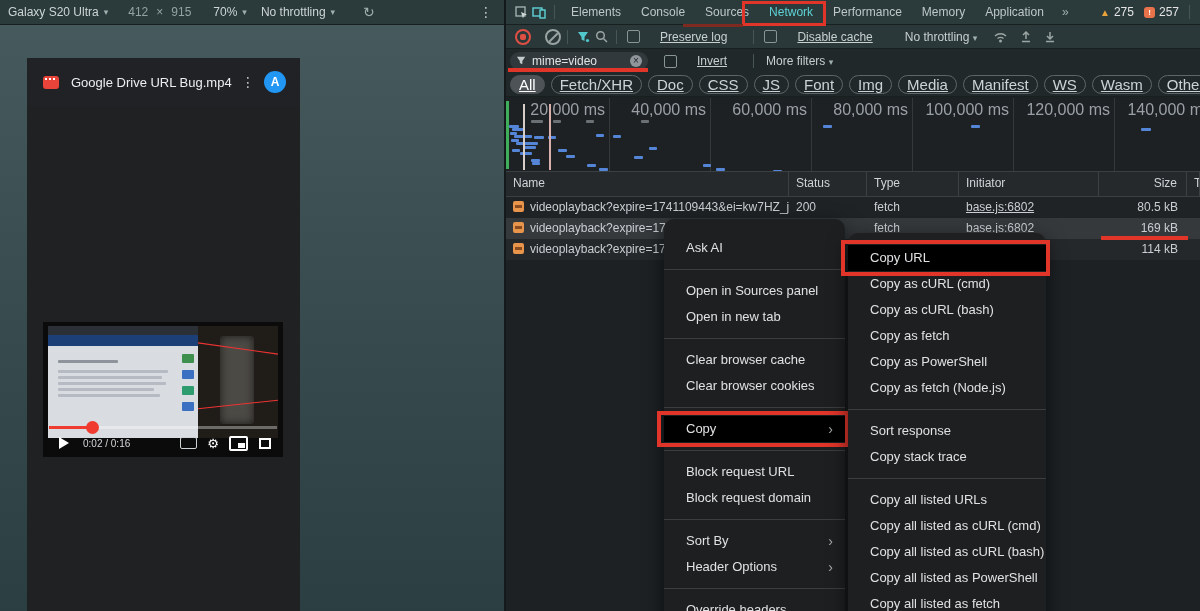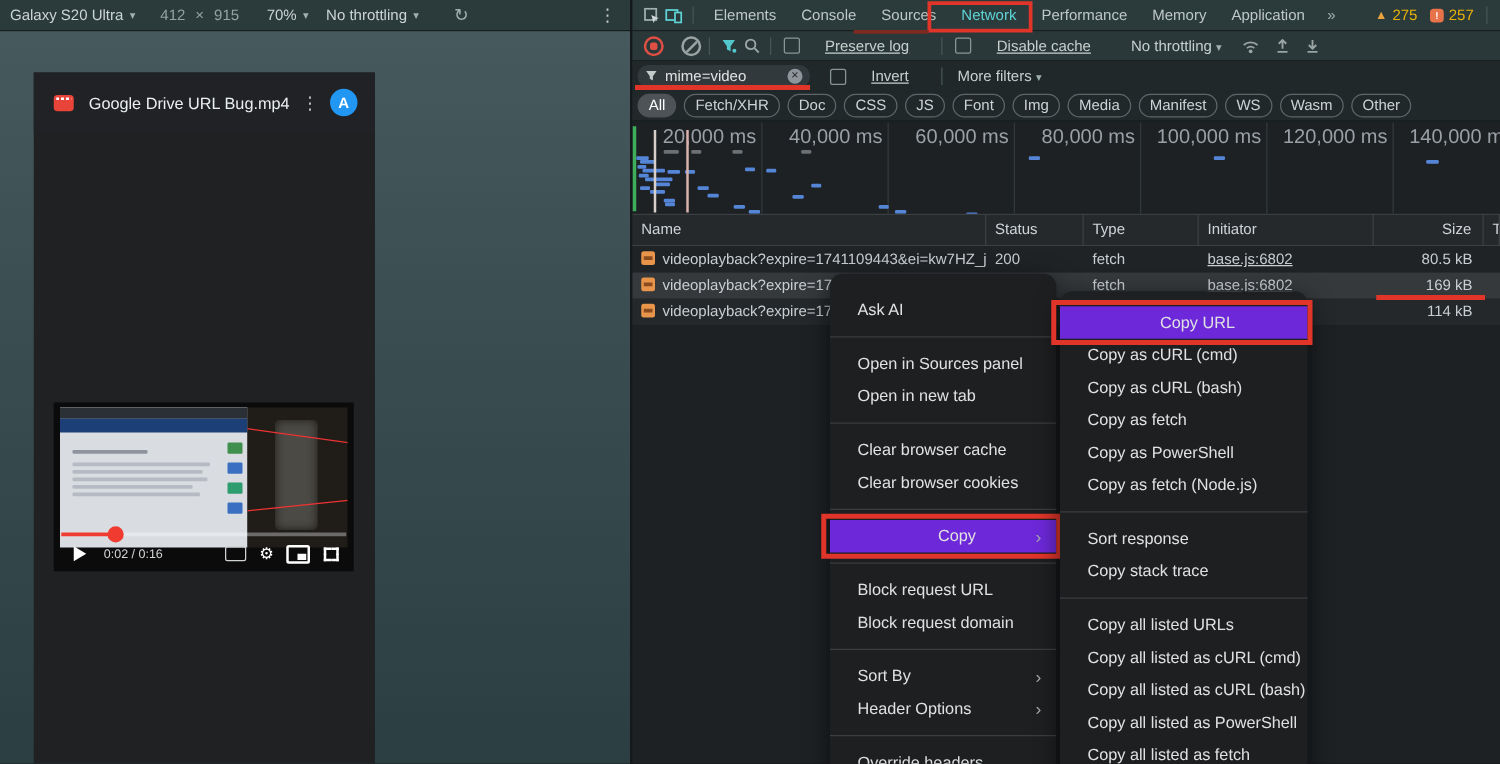--- a/index.html
+++ b/index.html
@@ -66,42 +66,42 @@
   .tb-icon{width:18px;text-align:center;color:#9fb0ae;flex:0 0 auto;}
   .tb-icon svg{display:block;margin:0 auto;}
   .tb-sep{width:1px;height:14px;background:#455655;margin:0 6px;}
   .tab{padding:0 10px;line-height:24px;white-space:nowrap;}
   .tab.active{color:#5ed3d6;}
   .chev-more{padding:0 8px;color:#9fb0ae;font-size:12px;}
   .badge-wrap{display:flex;align-items:center;gap:4px;margin-left:auto;padding-right:4px;}
   .warn-tri{color:#e8a33d;font-size:10px;}
   .err-ico{width:11px;height:11px;border-radius:3px;background:#e8734a;color:#fff;font-size:8px;
     font-weight:bold;display:flex;align-items:center;justify-content:center;}
-  .badge-num{color:#eab308;font-size:12px;}
+  .badge-num{color:#e5e5e5;font-size:12px;}
 
   .net-toolbar{position:absolute;left:0;top:25px;width:100%;height:23px;background:#2b383a;
     border-bottom:1px solid #17201f;display:flex;align-items:center;color:#c6d0cf;font-size:12px;}
   .rec-btn{width:12px;height:12px;border:2px solid #df4f43;border-radius:50%;margin-left:9px;position:relative;}
   .rec-btn::after{content:"";position:absolute;left:3px;top:3px;width:6px;height:6px;background:#df4f43;border-radius:2px;}
   .clear-btn{width:12px;height:12px;border:2px solid #98a3a2;border-radius:50%;margin-left:14px;position:relative;overflow:hidden;}
   .clear-btn::after{content:"";position:absolute;left:-2px;top:5px;width:18px;height:2px;background:#98a3a2;transform:rotate(-45deg);}
   .cb{width:11px;height:11px;border:1px solid #8a9695;border-radius:2px;background:transparent;}
   .lab{margin:0 20px;text-decoration:underline;}
 
   .filter-row{position:absolute;left:0;top:49px;width:100%;height:24px;background:#20282a;
     display:flex;align-items:center;color:#c6d0cf;font-size:12px;}
   .filter-pill{display:flex;align-items:center;height:18px;background:#32393c;border-radius:10px;
     margin-left:4px;padding:0 6px;width:126px;}
   .filter-pill .fval{color:#dfe3e3;flex:1;margin-left:5px;}
   .pill-x{width:12px;height:12px;border-radius:50%;background:#8f969b;color:#22272a;font-size:10px;
     line-height:12px;text-align:center;}
   .chips-row{position:absolute;left:0;top:73px;width:100%;height:24px;background:#20282a;
     border-bottom:1px solid #17201f;display:flex;align-items:center;gap:6px;padding-left:4px;box-sizing:border-box;}
   .chip{height:17px;line-height:17px;padding:0 8px;border-radius:10px;border:1px solid #5f6669;
-    color:#ccd3d6;font-size:12px;white-space:nowrap;}
+    color:#ccd3d6;font-size:15px;white-space:nowrap;text-decoration:underline;}
   .chip.selected{background:#4d5357;border-color:#4d5357;color:#fff;}
 
   .timeline{position:absolute;left:0;top:98px;width:100%;height:73px;background:#1d2124;
     border-bottom:1px solid #3a3f42;overflow:hidden;}
   .grid-v{position:absolute;top:0;width:1px;height:73px;background:#33383b;}
   .t-label{position:absolute;top:3px;width:92px;text-align:right;color:#9aa0a6;font-size:16px;}
   .bar{position:absolute;height:3px;background:#5585d6;border-radius:1px;}
   .bar.gray{background:#6b7075;}
   .green-sliver{position:absolute;left:0;top:3px;width:3px;height:68px;background:#3fae5a;}
   .evt-line{position:absolute;top:6px;width:2px;height:66px;}
@@ -121,21 +121,21 @@
   .init-link{text-decoration:underline;}
   .rcell.c4{padding-right:9px;}
 
   
   .menu{position:absolute;background:#1e1f20;border-radius:10px;box-shadow:0 6px 20px rgba(0,0,0,.6);
     padding-top:16px;color:#dfe1e2;font-size:13px;z-index:5;}
   .main-menu{left:664px;top:219px;width:181px;height:430px;}
   .sub-menu{left:848px;top:233px;width:198px;height:420px;padding-top:12px;}
   .mi{height:26px;line-height:26px;padding-left:22px;position:relative;white-space:nowrap;}
   .mi .arr{position:absolute;right:12px;color:#a8abad;font-size:14px;}
-  .mi.hl{background:#6d28d9;text-align:center;}
+  .mi.hl{background:#000000;}
   .msep{height:1px;background:#3b3d3f;margin:8px 0;}
   .redbox{position:absolute;border:4px solid #e1352a;pointer-events:none;z-index:9;}
 
   
   .box-network{left:742px;top:1px;width:78px;height:19px;border-width:3px;}
   .underline{position:absolute;background:#e1352a;z-index:9;}
   .u-mime{left:508px;top:68px;width:140px;height:4px;}
   .u-size{left:1101px;top:236px;width:87px;height:4px;}
   .artifact-line{left:683px;top:24px;width:60px;height:3px;background:#7e2a21;}
 </style>

